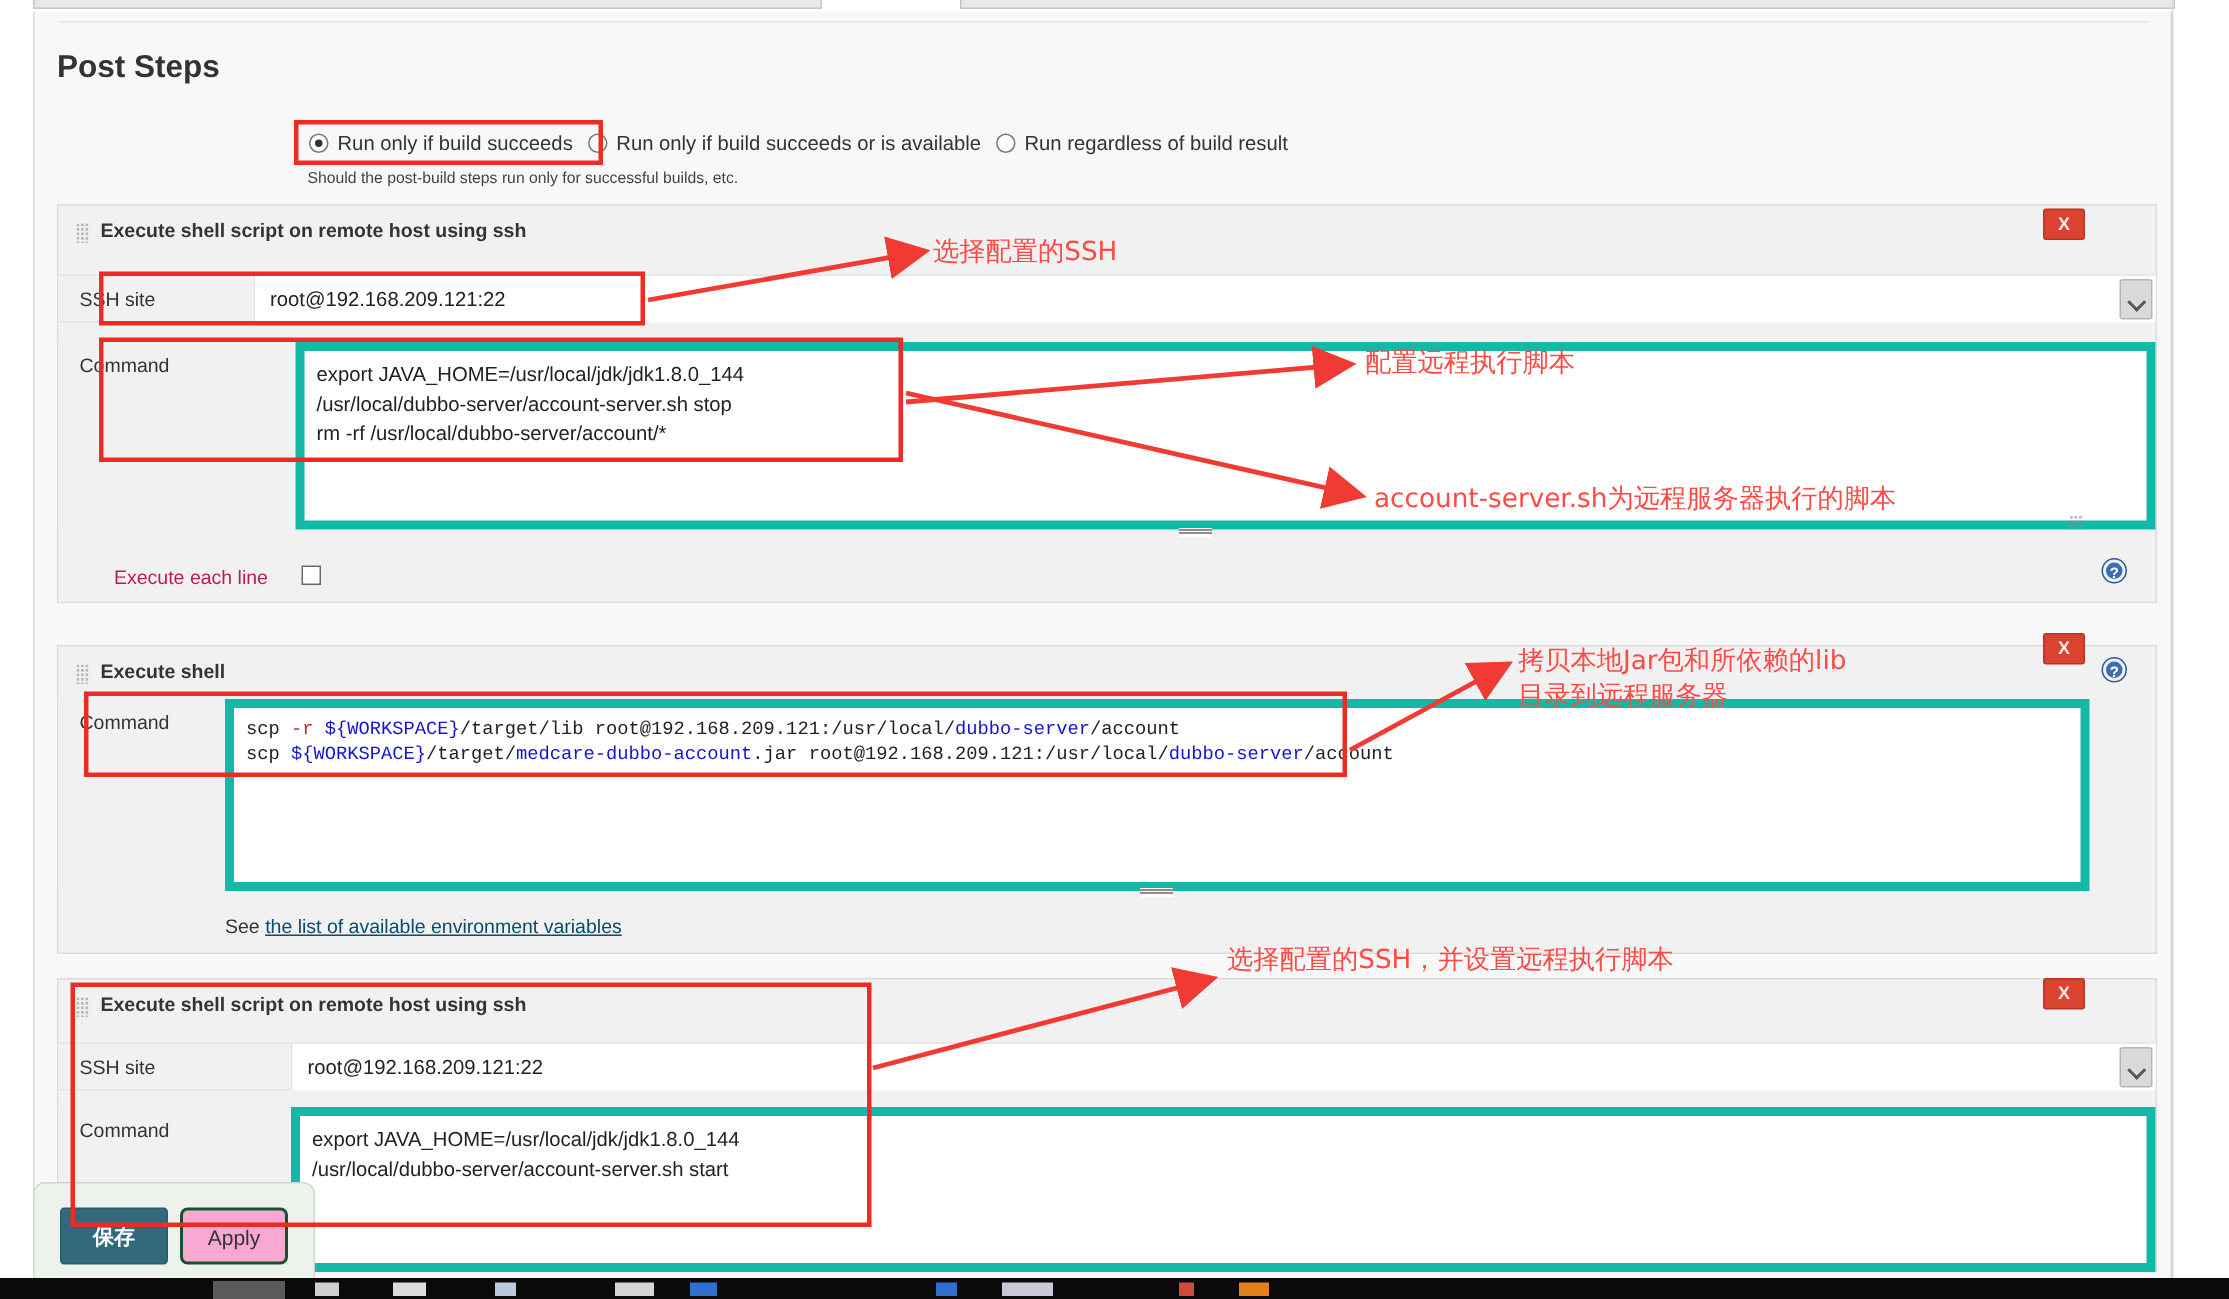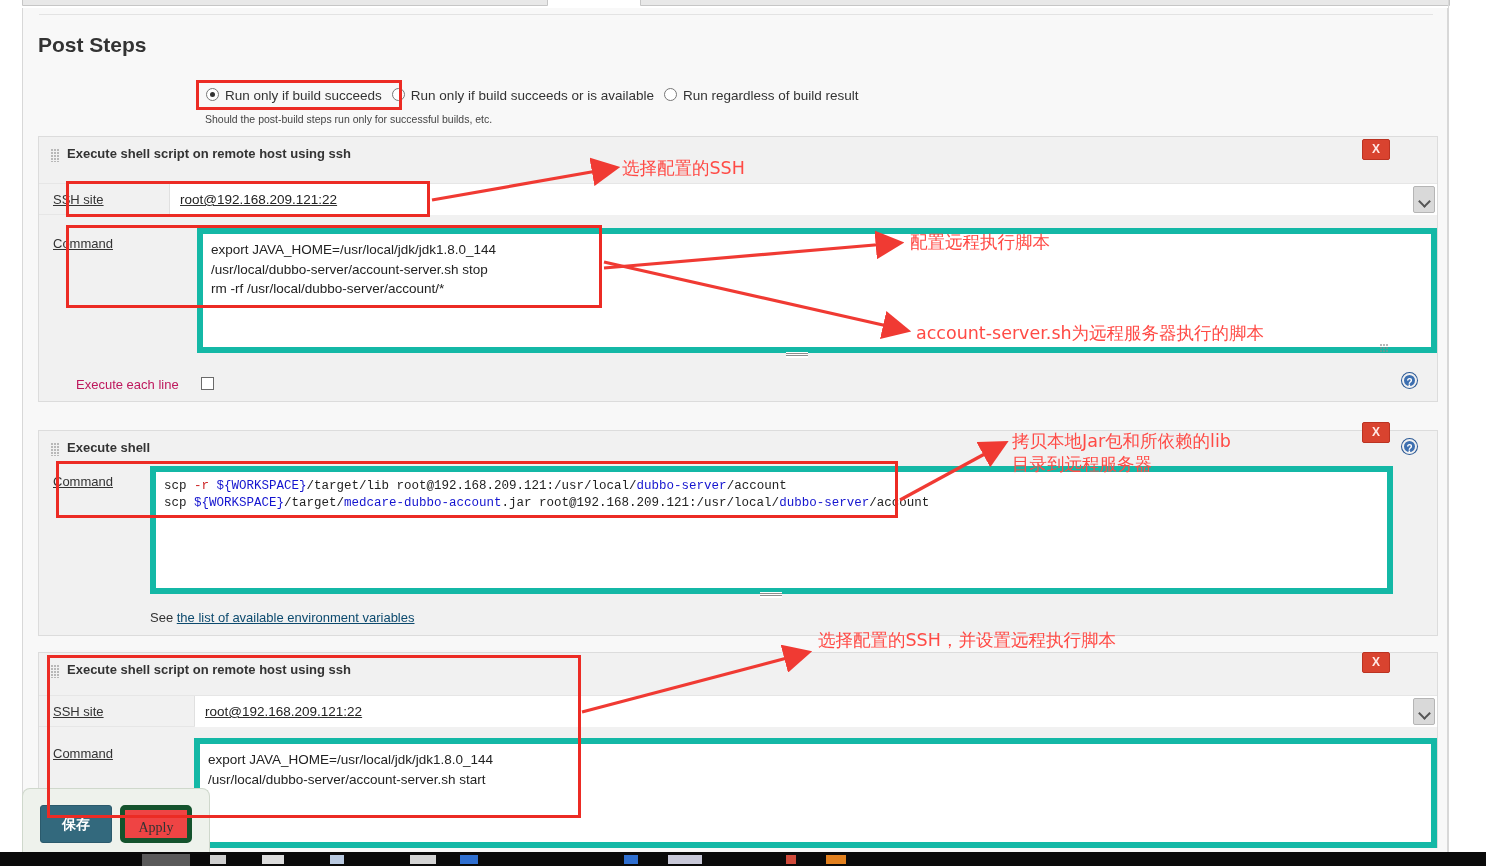--- a/index.html
+++ b/index.html
@@ -22,21 +22,21 @@
 
   
   .page { position:absolute; left:22px; top:8px; width:1426px; height:852px; background:#f8f8f8;
           border-left:1px solid #d8d8d8; border-right:1px solid #d8d8d8; }
   .hrule { position:absolute; left:22px; top:14px; width:1424px; height:1px; background:#e3e3e3; }
 
   .page-title { position:absolute; left:38px; top:33px; font-size:21px; font-weight:bold; color:#333; letter-spacing:0px; }
 
   
   .radio-row { position:absolute; left:206px; top:84px; height:22px; display:flex; align-items:center; }
-  .radio-opt { display:flex; margin-right:10px; }
+  .radio-opt { display:flex; align-items:center; margin-right:10px; }
   .rdo { width:13px; height:13px; border-radius:50%; border:1px solid #777; background:#fff; display:inline-block;
          position:relative; margin-right:6px; flex:none; }
   .rdo.sel::after { content:""; position:absolute; left:3px; top:3px; width:5px; height:5px; border-radius:50%; background:#333; }
   .radio-opt .lbl { font-size:13.5px; color:#333; white-space:nowrap; }
   .radio-hint { position:absolute; left:205px; top:113px; font-size:10.5px; color:#444; }
 
   
   .block { position:absolute; left:38px; width:1400px; background:#f1f1f1; border:1px solid #dcdcdc; }
   .block.b1 { top:136px; height:266px; }
   .block.b2 { top:430px; height:206px; }
@@ -50,21 +50,21 @@
 
   .xbtn { position:absolute; width:28px; height:21px; background:#d9432f; border:1px solid #bb3322;
           color:#ffe9e6; font-size:12px; font-weight:bold; text-align:center; line-height:19px; cursor:pointer;
           border-radius:2px; }
 
   .helpicon { position:absolute; width:15px; height:15px; border-radius:50%;
               background:#3d6fb0; border:2px solid #f1f1f1; box-shadow:0 0 0 1px #2c5a96;
               color:#ffffff; font-size:10px; font-weight:bold; text-align:center; line-height:15px; cursor:pointer; }
 
   
-  .fieldrow { position:absolute; display:flex; align-items:stretch;text-decoration:underline; }
+  .fieldrow { position:absolute; display:flex; align-items:stretch; }
   .flabel { background:#f1f1f1; color:#333; font-size:13px; padding:8px 0 0 14px; }
   .fval { background:#ffffff; border-left:1px solid #e0e0e0; }
 
   .ssh-row { border-top:1px solid #e6e6e6; border-bottom:1px solid #e6e6e6; }
   .select-box { position:relative; background:#ffffff; height:31px; display:flex; align-items:center;
                 padding-left:10px; font-size:13.5px; color:#222; }
   .chev { position:absolute; right:2px; top:2px; width:22px; height:27px; background:#d9d9d9;
           border:1px solid #b5b5b5; border-radius:2px; }
   .chev::after { content:""; position:absolute; left:6px; top:10px; width:7px; height:7px;
           border-right:2px solid #555; border-bottom:2px solid #555; transform:rotate(45deg); }
@@ -94,23 +94,23 @@
           font-family:"DejaVu Sans", sans-serif; }
   .hl { position:absolute; border:3px solid #ec2b24; pointer-events:none; }
   svg.arrows { position:absolute; left:0; top:0; width:1486px; height:866px; pointer-events:none; }
 
   
   .footer { position:absolute; left:22px; top:788px; width:188px; height:64px;
             background:#eef2ec; border:1px solid #cfd8cc; border-radius:8px 8px 0 0; border-bottom:none; }
   .btn-save { position:absolute; left:40px; top:805px; width:72px; height:38px; background:#33697d;
               border:1px solid #2b5a6c; border-radius:3px; color:#ffffff; font-size:14px; font-weight:bold;
               text-align:center; line-height:36px; cursor:pointer; }
-  .btn-apply { position:absolute; left:120px; top:805px; width:72px; height:38px; background:#ef4444;
-               border:5px solid #14532d; border-radius:5px; color:#333; font-size:14px;
-               text-align:center; line-height:36px; cursor:pointer;font-family:Liberation Serif, serif; }
+  .btn-apply { position:absolute; left:120px; top:805px; width:72px; height:38px; background:#f9a8d4;
+               border:2px solid #14532d; border-radius:5px; color:#333; font-size:14px;
+               text-align:center; line-height:36px; cursor:pointer; }
 
   .taskbar { position:absolute; left:0; top:852px; width:1486px; height:14px; background:#0a0a0a; }
   .tb-item { position:absolute; top:2px; height:12px; background:#3a3a3a; }
   .tb-accent { position:absolute; top:3px; height:9px; }
 </style>
 </head>
 <body>
 
 <div id="root">
 

